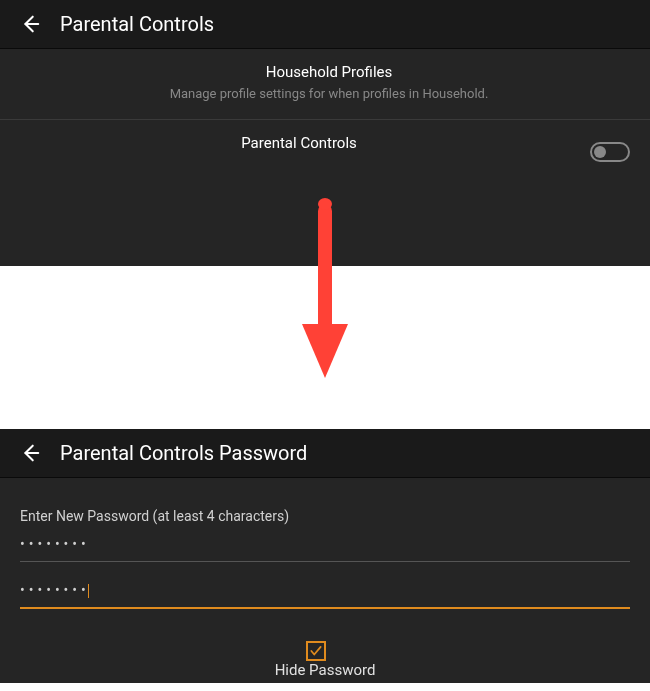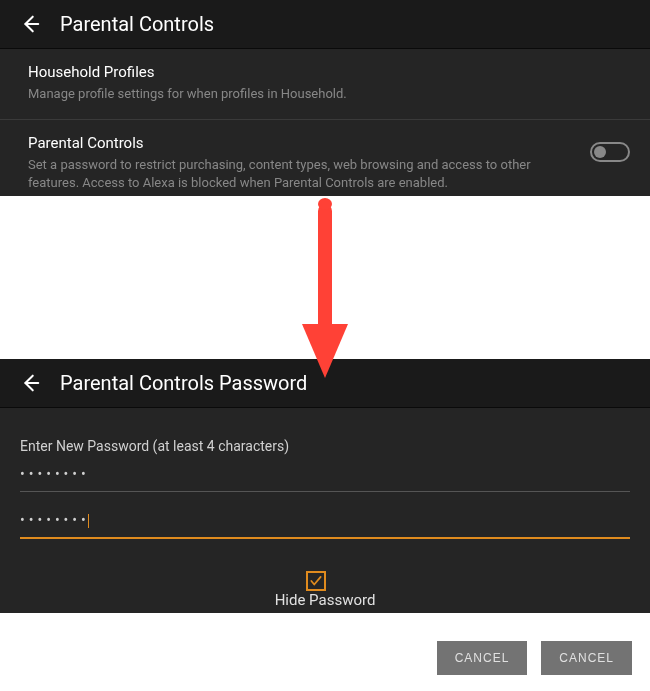--- a/index.html
+++ b/index.html
@@ -36,20 +36,21 @@
       justify-content: center;
     }
     .header-title {
       font-size: 20px;
       font-weight: 400;
       color: #fff;
     }
     .section {
       padding: 14px 20px 16px 28px;
       border-bottom: 1px solid #3a3a3a;
+      text-align: center;
     }
     .section-title {
       font-size: 15px;
       color: #fff;
       margin-bottom: 4px;
     }
     .section-desc {
       font-size: 13px;
       color: #878787;
       line-height: 1.4;
@@ -76,21 +77,21 @@
     .toggle-knob {
       width: 12px;
       height: 12px;
       background: #888;
       border-radius: 50%;
       position: absolute;
       top: 2px;
       left: 2px;
     }
     .screen-top {
-      height: 196px;
+      height: 266px;
     }
     .gap {
       background: #fff;
       height: 163px;
       position: relative;
     }
     .screen-bottom {
       height: 254px;
       padding-bottom: 16px;
     }
@@ -192,21 +193,20 @@
 
   <div class="section">
     <div class="section-title">Household Profiles</div>
     <div class="section-desc">Manage profile settings for when profiles in Household.</div>
   </div>
 
   <div class="section" style="border-bottom:none;">
     <div class="section-row">
       <div class="section-text">
         <div class="section-title">Parental Controls</div>
-        <div class="section-desc">Set a password to restrict purchasing, content types, web browsing and access to other features. Access to Alexa is blocked when Parental Controls are enabled.</div>
       </div>
       <div class="toggle">
         <div class="toggle-knob"></div>
       </div>
     </div>
   </div>
 </div>
 
 <div class="gap"></div>
 

